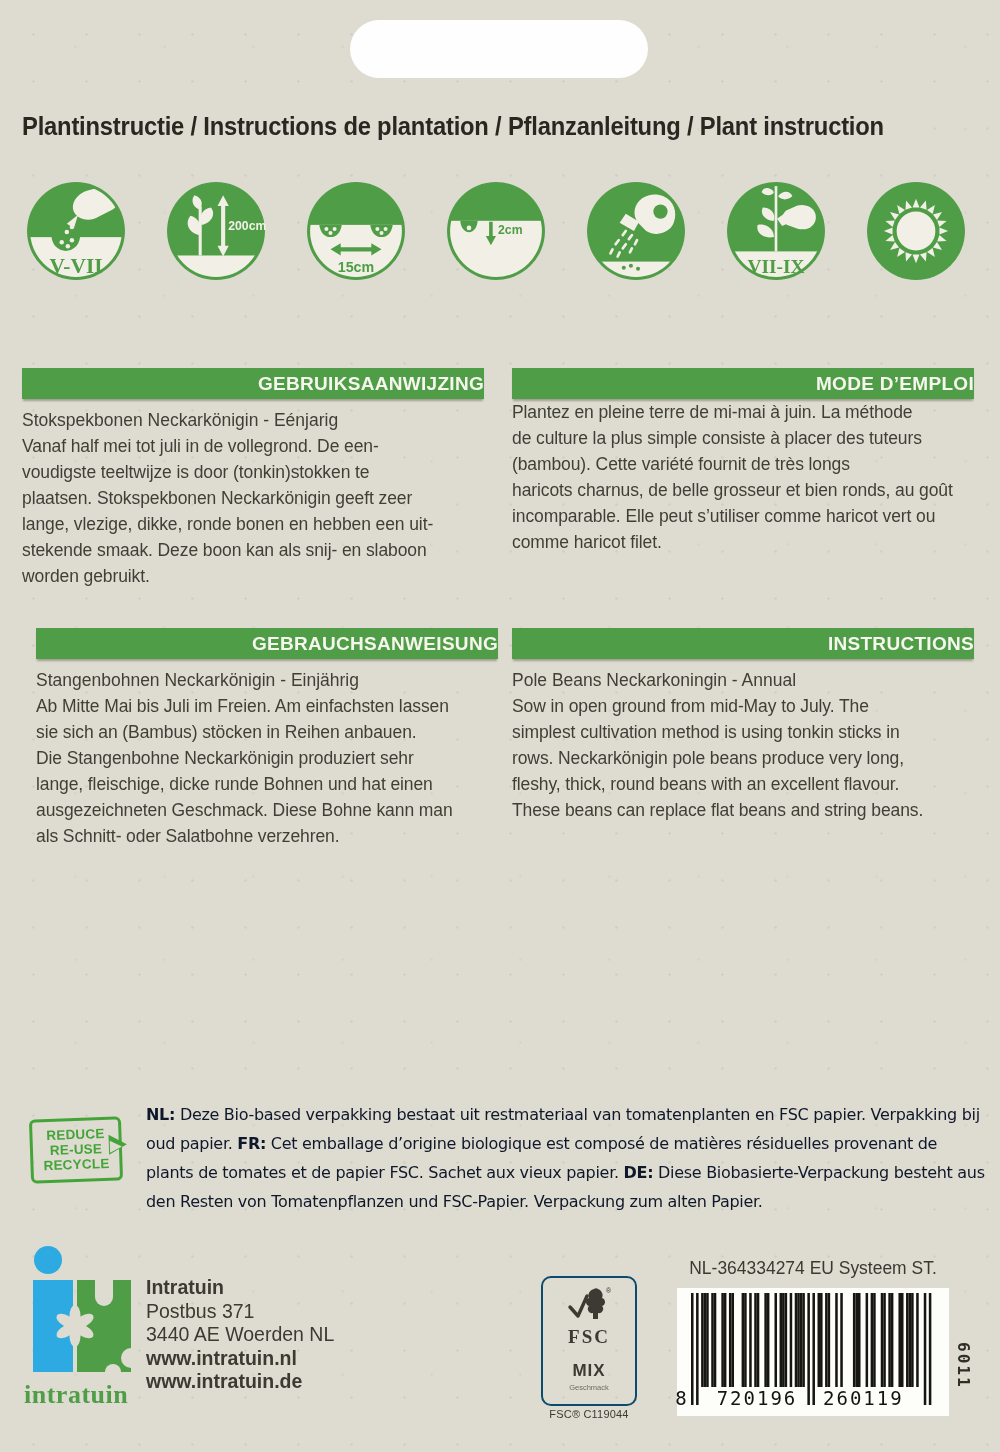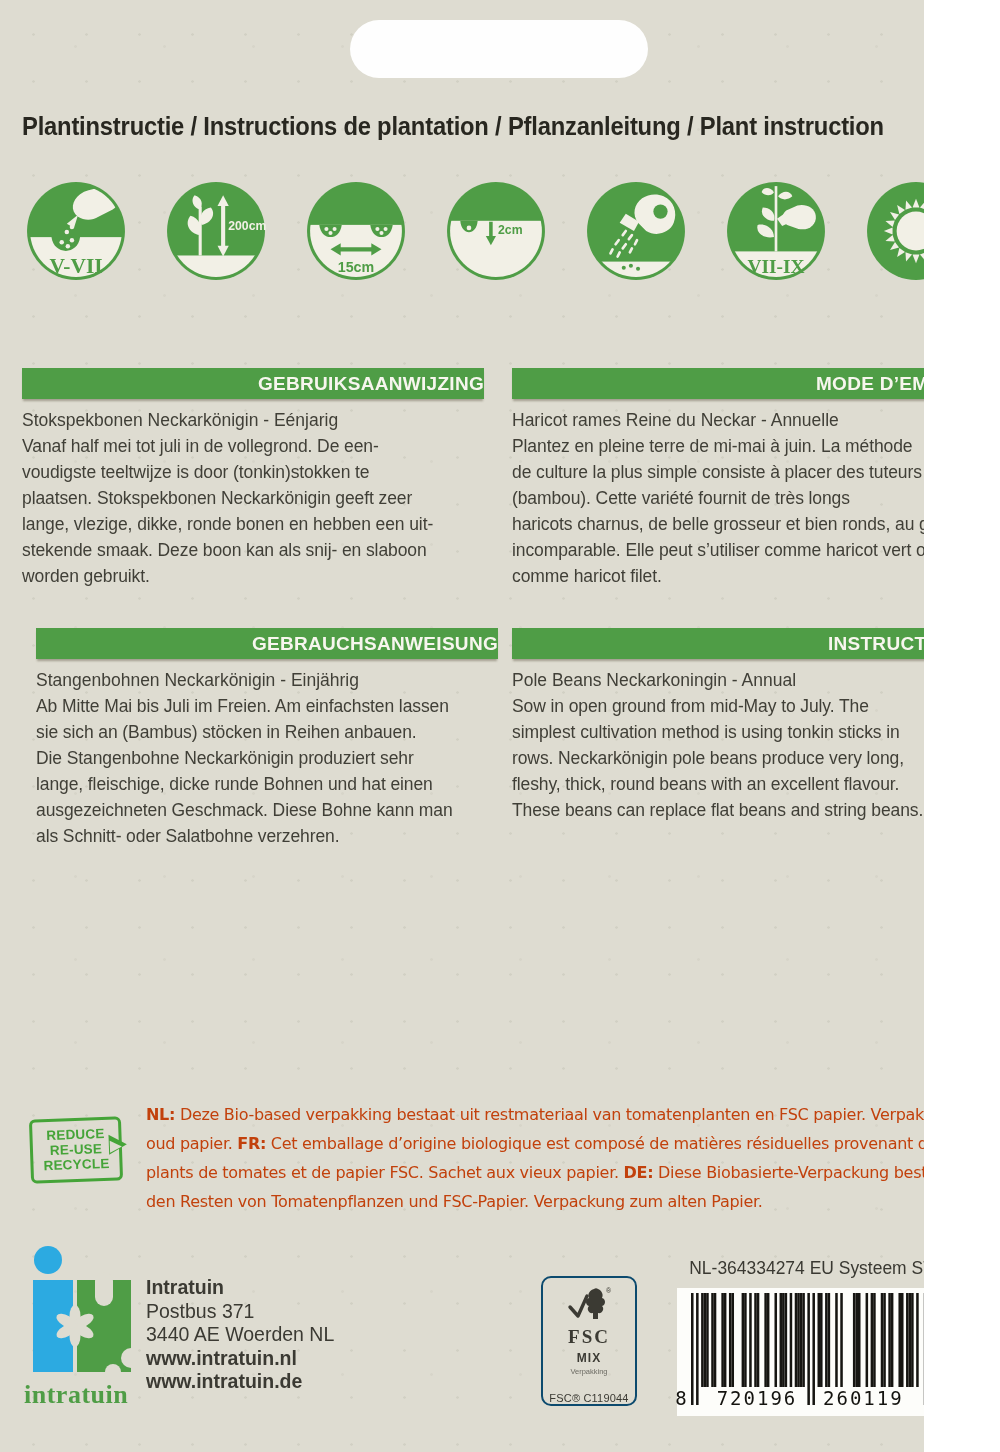--- a/index.html
+++ b/index.html
@@ -1,17 +1,17 @@
 <!DOCTYPE html>
 <html><head>
 <meta charset="utf-8">
 <style>
   html,body{margin:0;padding:0;}
   .page{
-    position:relative;width:924px;height:1452px;overflow:hidden;
+    position:relative;width:1000px;height:1452px;overflow:hidden;
     background:#dedcd1;
     font-family:"Liberation Sans",sans-serif;color:#3c3b33;
   }
   .page::before{
     content:"";position:absolute;inset:0;pointer-events:none;z-index:1;
     background-image:
       radial-gradient(rgba(100,95,75,.10) 1px, transparent 1.7px),
       radial-gradient(rgba(100,95,75,.06) 1px, transparent 1.9px);
     background-size:53px 47px, 89px 83px;
     background-position:7px 11px, 31px 5px;
@@ -48,35 +48,35 @@
   
   .stamp{
     left:30px;top:1118px;width:86px;height:52px;border:3px solid #45a438;border-radius:6px;
     transform:rotate(-2deg);color:#45a438;font-weight:bold;font-size:13.5px;line-height:15px;
     text-align:center;padding-top:6px;letter-spacing:.2px;z-index:2;
   }
   .stamp::after{content:"";position:absolute;right:-18px;top:15px;border:10px solid transparent;border-left:18px solid #45a438;}
   .stamp::before{content:"";position:absolute;right:-9px;top:21px;border:6px solid transparent;border-left:12px solid #dedcd1;z-index:3;}
   .recycle-note{
     left:146px;top:1100px;width:843px;font-family:"DejaVu Sans",sans-serif;
-    font-size:16px;line-height:29px;color:#c2410c;letter-spacing:-0.3px;z-index:2;
+    font-size:16px;line-height:29px;color:#0f172a;letter-spacing:-0.3px;z-index:2;
   }
   .seg-bold{font-weight:bold;}
   
   .logo-svg{left:26px;top:1246px;width:112px;height:132px;z-index:2;}
   .wordmark{left:24px;top:1380px;width:140px;font-family:"Liberation Serif",serif;font-weight:bold;font-size:26px;color:#4f9d46;letter-spacing:.5px;z-index:2;}
   .address{left:146px;top:1276px;width:260px;font-size:19.5px;line-height:23.5px;color:#3b3a33;z-index:2;}
   .address .bold{font-weight:bold;}
   .fsc-box{
     left:541px;top:1276px;width:92px;height:126px;border:2px solid #0c4a6e;border-radius:10px;
     text-align:center;z-index:2;
   }
   .fsc-tree{margin-top:6px;width:48px;height:40px;}
   .fsc-acronym{font-family:"Liberation Serif",serif;font-weight:bold;font-size:19px;letter-spacing:2px;color:#3b3a33;margin-top:-2px;}
-  .fsc-mix{font-size:12px;font-weight:bold;letter-spacing:1px;color:#3b3a33;margin-top:3px;}
+  .fsc-mix{font-size:17px;font-weight:bold;letter-spacing:1px;color:#3b3a33;margin-top:13px;}
   .fsc-cat{font-size:7.5px;color:#6d6c64;margin-top:2px;}
   .fsc-lic{font-size:11px;color:#3b3a33;margin-top:16px;letter-spacing:.2px;}
   .bc-label{left:677px;top:1258px;width:272px;text-align:center;font-size:18px;color:#3a3932;transform:scaleX(.97);white-space:nowrap;z-index:2;}
   .barcode-box{left:677px;top:1288px;width:272px;height:128px;background:#fdfdfa;z-index:2;}
   .barcode-box svg{position:absolute;left:14px;top:5px;}
   .bc-digit{position:absolute;top:99px;font-family:"DejaVu Sans Mono",monospace;font-size:19px;color:#14130f;background:#fdfdfa;height:22px;}
   .d-first{left:-4px;width:16px;text-align:center;background:transparent;}
   .d-left{left:36px;width:88px;text-align:center;letter-spacing:2px;}
   .d-right{left:146px;width:88px;text-align:left;letter-spacing:2px;}
   .side-code{left:954px;top:1342px;writing-mode:vertical-rl;font-family:"DejaVu Sans Mono",monospace;font-weight:bold;font-size:16px;color:#2f2e28;letter-spacing:2px;z-index:2;}
@@ -255,21 +255,20 @@
     <div class="section-variety">Stokspekbonen Neckarkönigin - Eénjarig</div>
     <div class="section-body">Vanaf half mei tot juli in de vollegrond. De een-
 voudigste teeltwijze is door (tonkin)stokken te
 plaatsen. Stokspekbonen Neckarkönigin geeft zeer
 lange, vlezige, dikke, ronde bonen en hebben een uit-
 stekende smaak. Deze boon kan als snij- en slaboon
 worden gebruikt.</div>
   </div>
   <div class="abs section s-fr">
     <div class="section-header">MODE D’EMPLOI</div>
-    <div class="section-variety">Haricot rames Reine du Neckar - Annuelle</div>
     <div class="section-body">Plantez en pleine terre de mi-mai à juin. La méthode
 de culture la plus simple consiste à placer des tuteurs
 (bambou). Cette variété fournit de très longs
 haricots charnus, de belle grosseur et bien ronds, au goût
 incomparable. Elle peut s’utiliser comme haricot vert ou
 comme haricot filet.</div>
   </div>
   <div class="abs section s-de">
     <div class="section-header">GEBRAUCHSANWEISUNG</div>
     <div class="section-variety">Stangenbohnen Neckarkönigin - Einjährig</div>
@@ -324,21 +323,21 @@
   </div>
 
   <div class="abs fsc-box">
     <svg class="fsc-tree" viewBox="0 0 48 40">
       <path d="M5,23 L13,32 L22,12" stroke="#3b3a33" stroke-width="3.4" fill="none" stroke-linecap="round" stroke-linejoin="round"></path>
       <path d="M29,5 c-4,1 -7,5 -5,9 c-4,1 -4,7 0,8 c-3,3 0,8 4,7 l0,6 h5 l0,-6 c4,1 7,-4 4,-7 c4,-1 4,-7 0,-8 c2,-4 -1,-8 -4,-9 c-1,-1 -3,-1 -4,0 z" fill="#3b3a33"></path>
       <text x="41" y="9" font-size="7" fill="#3b3a33">®</text>
     </svg>
     <div class="fsc-acronym">FSC</div>
     <div class="fsc-mix">MIX</div>
-    <div class="fsc-cat">Verpakking</div>
+    <div class="fsc-cat">Geschmack</div>
     <div class="fsc-lic">FSC® C119044</div>
   </div>
 
   <div class="abs bc-label">NL-364334274 EU Systeem ST.</div>
   <div class="abs barcode-box">
     <svg id="barcode-svg" width="241" height="118">
         <rect x="0.00" y="0" width="2.53" height="112" fill="#161511"></rect>
         <rect x="5.06" y="0" width="2.53" height="112" fill="#161511"></rect>
         <rect x="10.12" y="0" width="2.53" height="94" fill="#161511"></rect>
         <rect x="12.65" y="0" width="2.53" height="94" fill="#161511"></rect>

